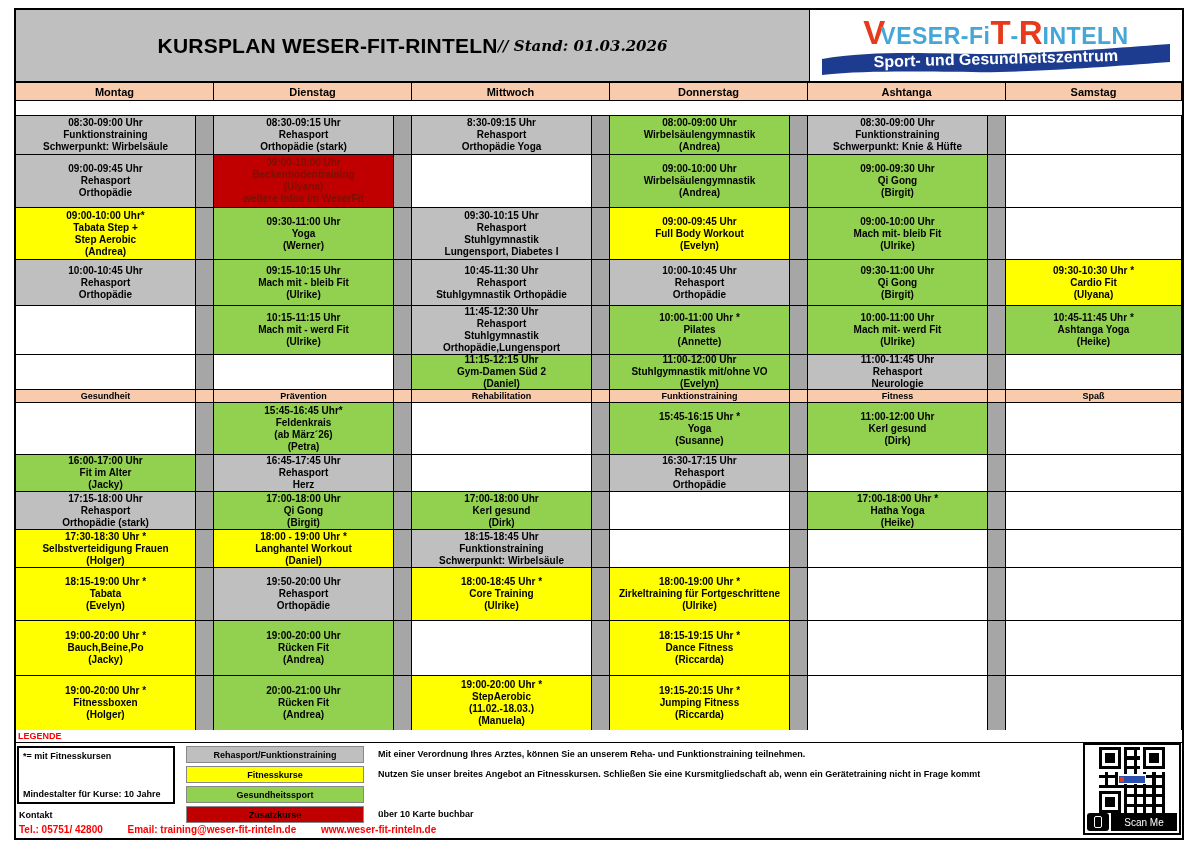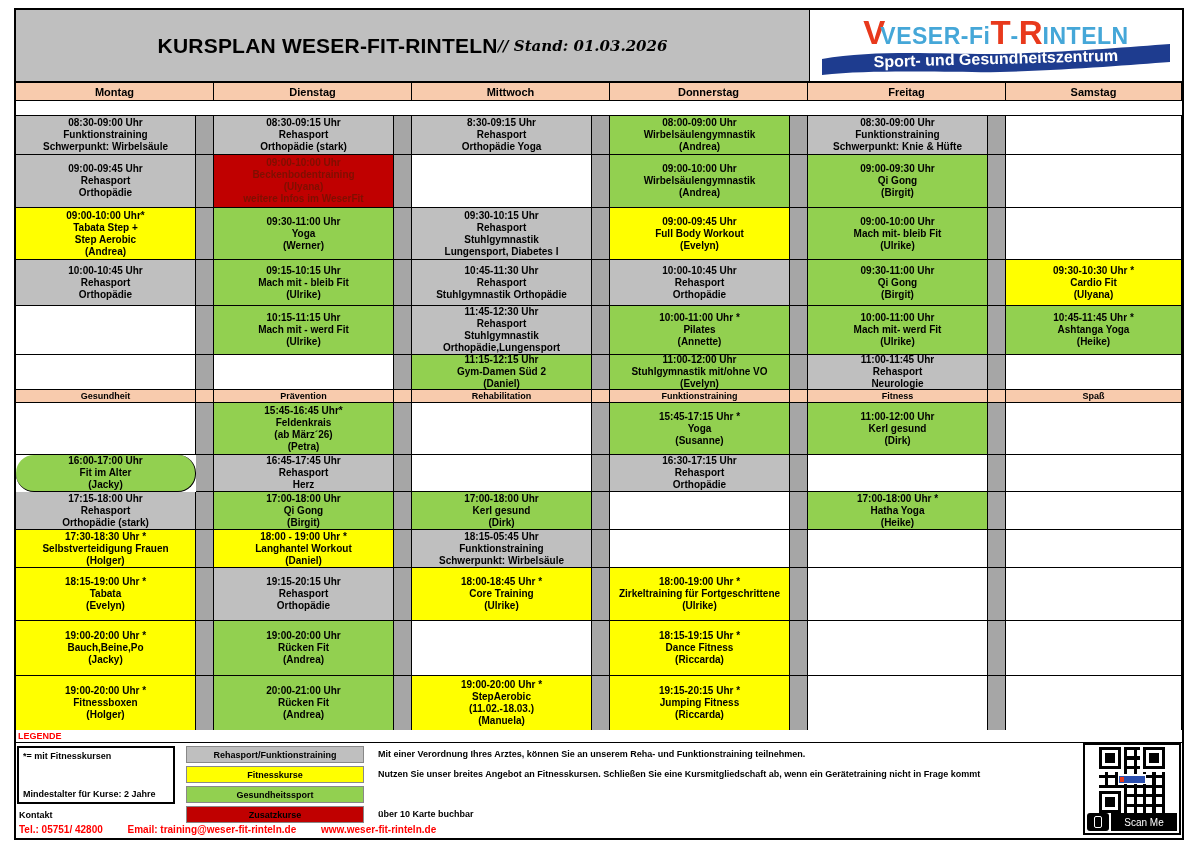--- a/index.html
+++ b/index.html
@@ -95,21 +95,21 @@
           <text x="176" y="22" text-anchor="middle" font-size="16" font-weight="bold" fill="#FFFFFF" font-family="Liberation Sans, sans-serif" transform="rotate(-1.5 176 22)">Sport- und Gesundheitszentrum</text>
         </svg>
       </div>
     </div>
 
     <div class="day-row">
         <div class="day-cell" style="width: 198px;">Montag</div>
         <div class="day-cell" style="width: 198px;">Dienstag</div>
         <div class="day-cell" style="width: 198px;">Mittwoch</div>
         <div class="day-cell" style="width: 198px;">Donnerstag</div>
-        <div class="day-cell" style="width: 198px;">Freitag</div>
+        <div class="day-cell" style="width: 198px;">Ashtanga</div>
         <div class="day-cell" style="width: 176px;">Samstag</div>
       </div>
 
     <div id="grid" style="grid-template-rows: 39px 53px 52px 46px 49px 35px 13px 52px 37px 38px 38px 53px 55px 55px;">
         <div class="cell gray" style="grid-area: 1 / 1;">
           <div>08:30-09:00 Uhr</div>
           <div>Funktionstraining</div>
           <div>Schwerpunkt: Wirbelsäule</div>
         </div>
         <div class="spacer" style="grid-area: 1 / 2;"></div>
@@ -305,33 +305,33 @@
         <div class="cell green" style="grid-area: 8 / 3;">
           <div>15:45-16:45 Uhr*</div>
           <div>Feldenkrais</div>
           <div>(ab März´26)</div>
           <div>(Petra)</div>
         </div>
         <div class="spacer" style="grid-area: 8 / 4;"></div>
         <div class="cell white" style="grid-area: 8 / 5;"></div>
         <div class="spacer" style="grid-area: 8 / 6;"></div>
         <div class="cell green" style="grid-area: 8 / 7;">
-          <div>15:45-17:15 Uhr *</div>
+          <div>15:45-16:15 Uhr *</div>
           <div>Yoga</div>
           <div>(Susanne)</div>
         </div>
         <div class="spacer" style="grid-area: 8 / 8;"></div>
         <div class="cell green" style="grid-area: 8 / 9;">
           <div>11:00-12:00 Uhr</div>
           <div>Kerl gesund</div>
           <div>(Dirk)</div>
         </div>
         <div class="spacer" style="grid-area: 8 / 10;"></div>
         <div class="cell white" style="grid-area: 8 / 11;"></div>
-        <div class="cell green" style="grid-area: 9 / 1; border-radius: 18px;">
+        <div class="cell green" style="grid-area: 9 / 1;">
           <div>16:00-17:00 Uhr</div>
           <div>Fit im Alter</div>
           <div>(Jacky)</div>
         </div>
         <div class="spacer" style="grid-area: 9 / 2;"></div>
         <div class="cell gray" style="grid-area: 9 / 3;">
           <div>16:45-17:45 Uhr</div>
           <div>Rehasport</div>
           <div>Herz</div>
         </div>
@@ -380,38 +380,38 @@
           <div>(Holger)</div>
         </div>
         <div class="spacer" style="grid-area: 11 / 2;"></div>
         <div class="cell yellow" style="grid-area: 11 / 3;">
           <div>18:00 - 19:00 Uhr *</div>
           <div>Langhantel Workout</div>
           <div>(Daniel)</div>
         </div>
         <div class="spacer" style="grid-area: 11 / 4;"></div>
         <div class="cell gray" style="grid-area: 11 / 5;">
-          <div>18:15-05:45 Uhr</div>
+          <div>18:15-18:45 Uhr</div>
           <div>Funktionstraining</div>
           <div>Schwerpunkt: Wirbelsäule</div>
         </div>
         <div class="spacer" style="grid-area: 11 / 6;"></div>
         <div class="cell white" style="grid-area: 11 / 7;"></div>
         <div class="spacer" style="grid-area: 11 / 8;"></div>
         <div class="cell white" style="grid-area: 11 / 9;"></div>
         <div class="spacer" style="grid-area: 11 / 10;"></div>
         <div class="cell white" style="grid-area: 11 / 11;"></div>
         <div class="cell yellow" style="grid-area: 12 / 1;">
           <div>18:15-19:00 Uhr *</div>
           <div>Tabata</div>
           <div>(Evelyn)</div>
         </div>
         <div class="spacer" style="grid-area: 12 / 2;"></div>
         <div class="cell gray" style="grid-area: 12 / 3;">
-          <div>19:15-20:15 Uhr</div>
+          <div>19:50-20:00 Uhr</div>
           <div>Rehasport</div>
           <div>Orthopädie</div>
         </div>
         <div class="spacer" style="grid-area: 12 / 4;"></div>
         <div class="cell yellow" style="grid-area: 12 / 5;">
           <div>18:00-18:45 Uhr *</div>
           <div>Core Training</div>
           <div>(Ulrike)</div>
         </div>
         <div class="spacer" style="grid-area: 12 / 6;"></div>
@@ -475,21 +475,21 @@
         <div class="cell white" style="grid-area: 14 / 9;"></div>
         <div class="spacer" style="grid-area: 14 / 10;"></div>
         <div class="cell white" style="grid-area: 14 / 11;"></div>
       </div>
 
     <div class="legende-strip">LEGENDE</div>
 
     <div class="legend-area">
       <div class="notes-box">
         <div class="note-line">*= mit Fitnesskursen</div>
-        <div class="note-line">Mindestalter für Kurse: 2 Jahre</div>
+        <div class="note-line">Mindestalter für Kurse: 10 Jahre</div>
       </div>
       <div class="kontakt">Kontakt</div>
       <div class="contact-line">
         <span>Tel.: 05751/ 42800</span>
         <span>Email: training@weser-fit-rinteln.de</span>
         <span>www.weser-fit-rinteln.de</span>
       </div>
       <div class="cat-rows">
           <div class="cat-row">
             <div class="cat-swatch gray">Rehasport/Funktionstraining</div>

